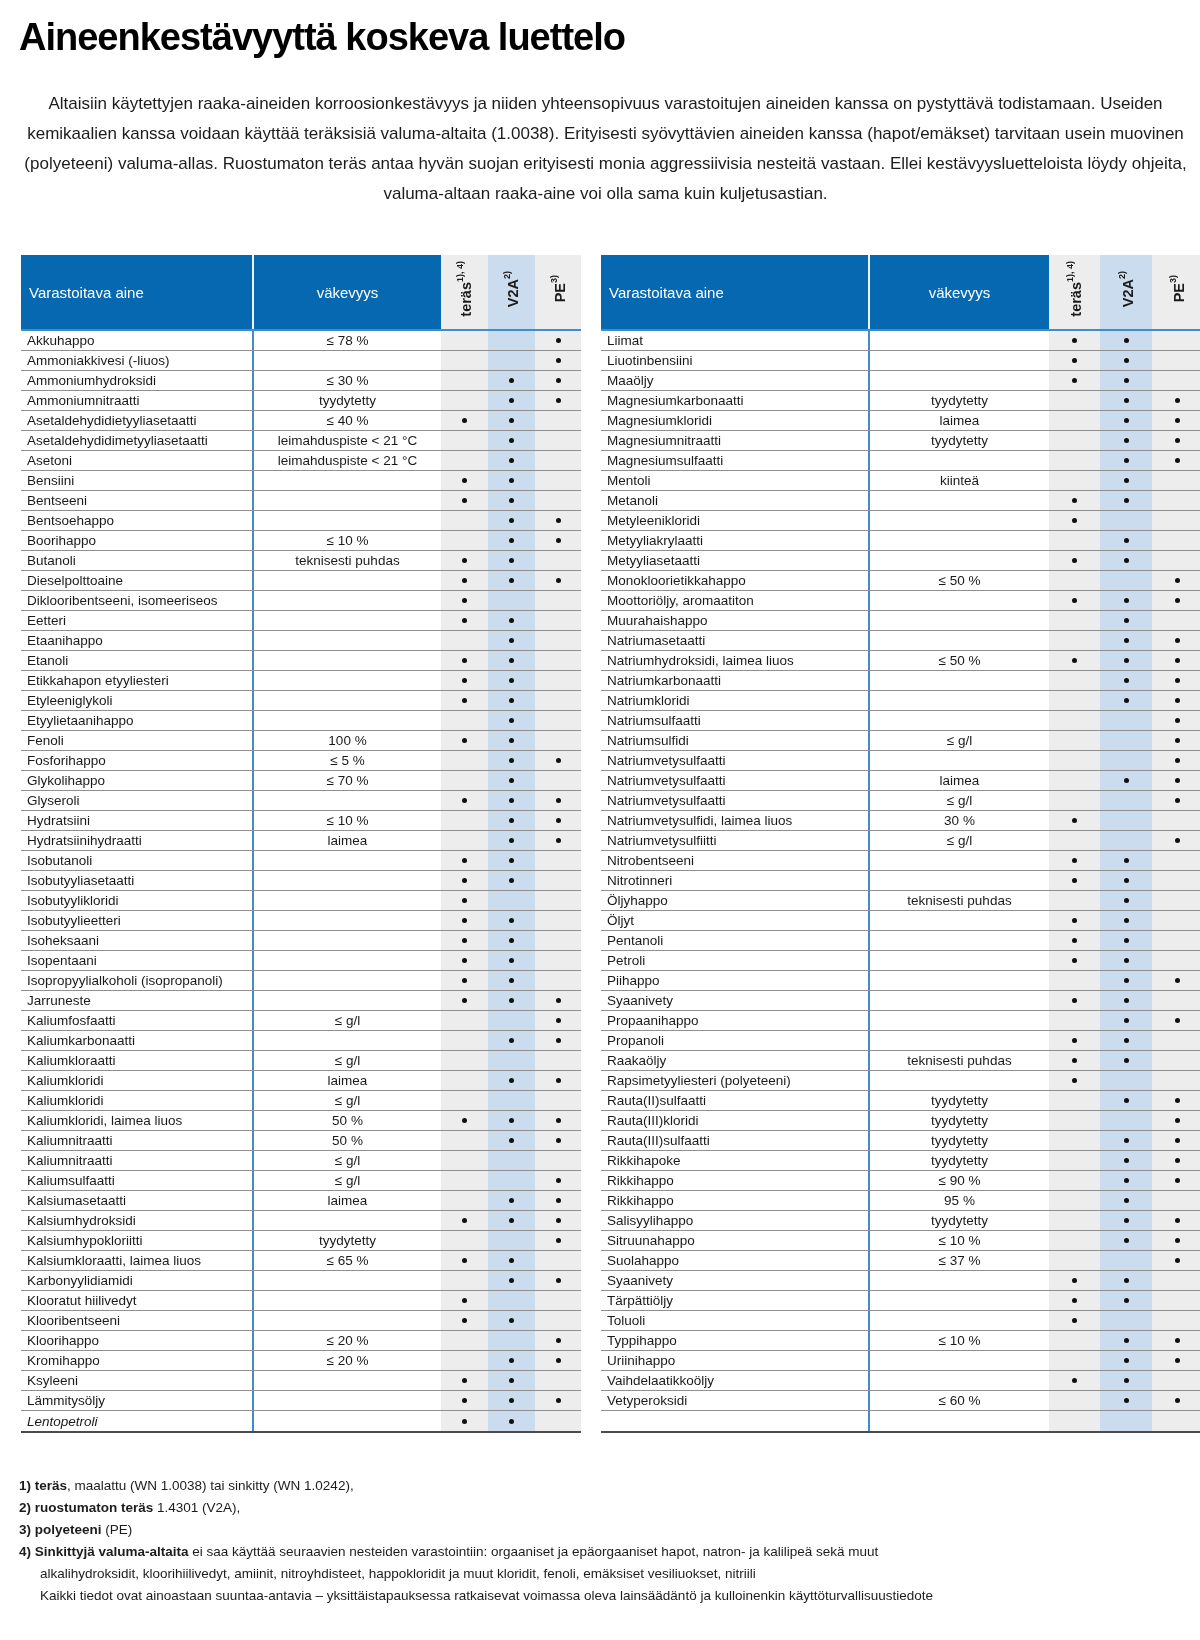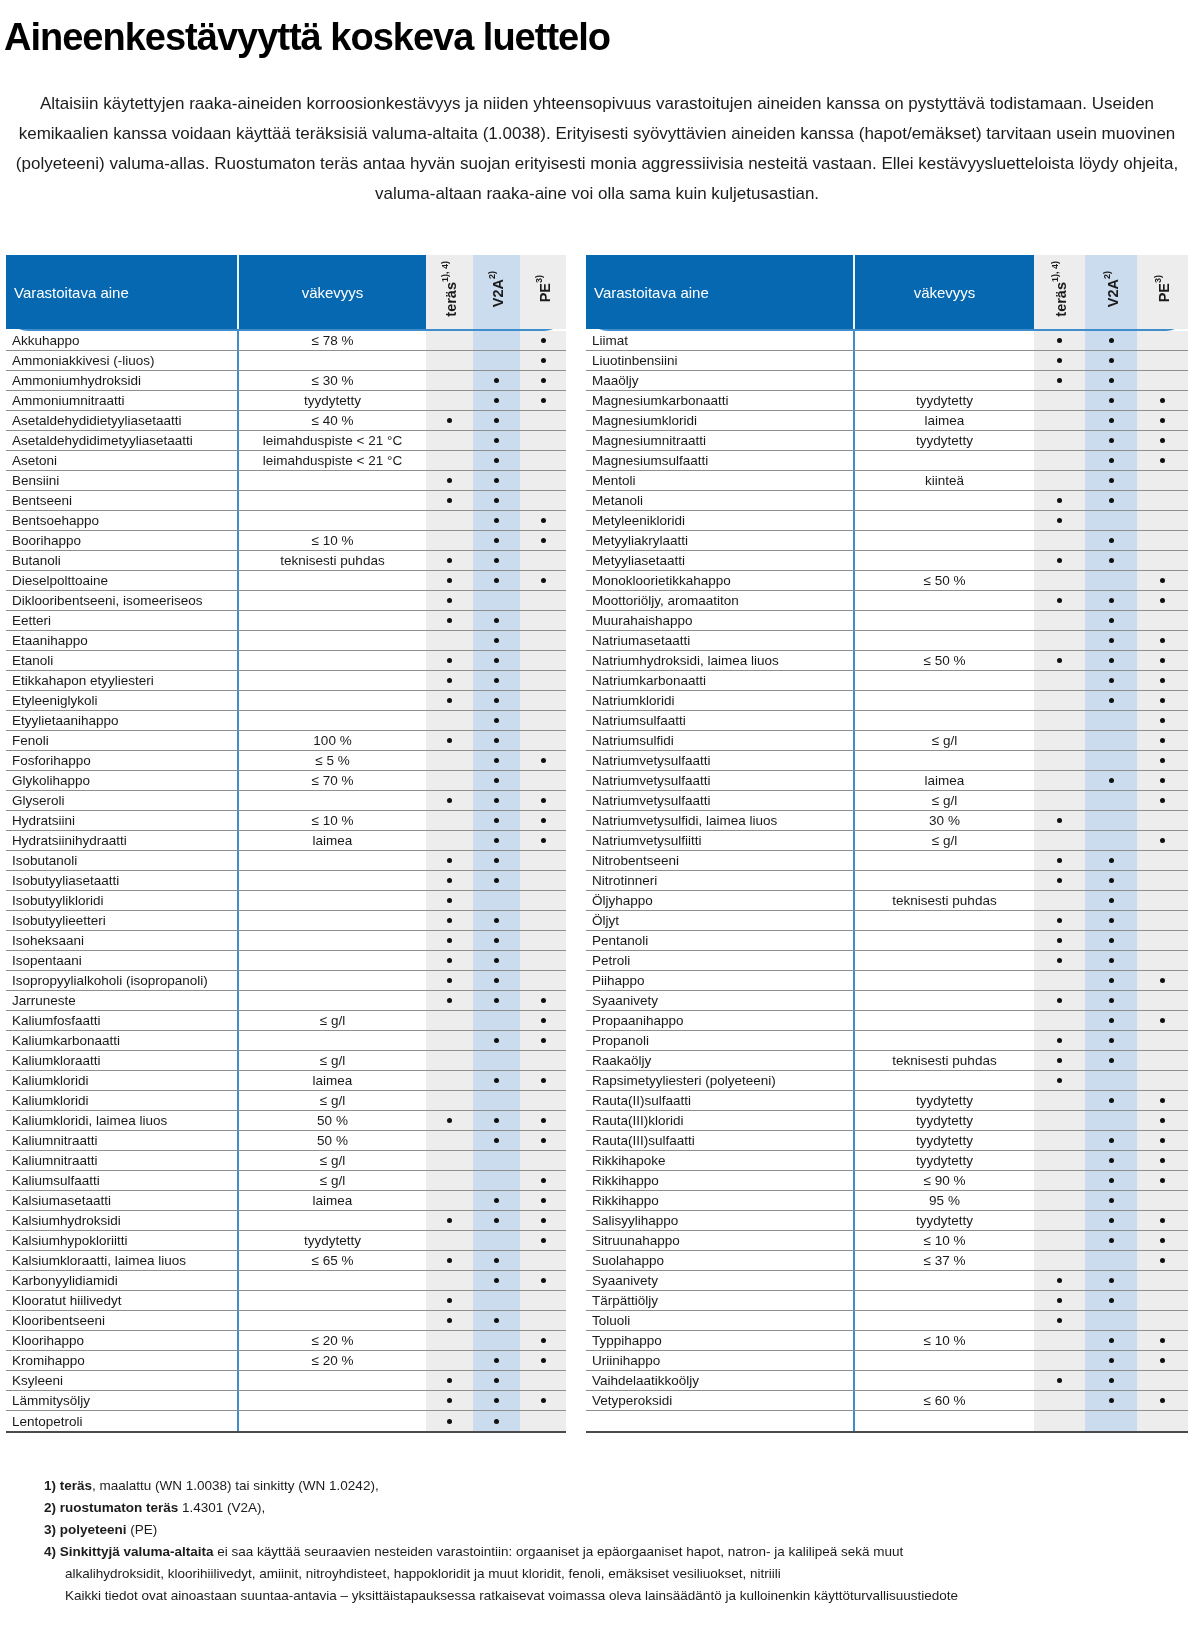--- a/index.html
+++ b/index.html
@@ -4,62 +4,62 @@
 <style>
   * { box-sizing: border-box; margin: 0; padding: 0; }
   html, body { background: #ffffff; }
   body {
     width: 1200px; height: 1640px;
     font-family: "Liberation Sans", sans-serif;
     color: #1a1a1a;
     position: relative;
     overflow: hidden;
   }
-  .page { padding: 16px 8px 0 4px; }
+  .page { padding: 16px 8px 0 19px; }
 
   .page-title {
     font-size: 38px; font-weight: 700; letter-spacing: -1px;
     color: #000; margin-bottom: 30px;
   }
   .intro {
     font-size: 17px; line-height: 30px; max-width: 1186px;
     color: #1c1c1c; margin-bottom: 46px; text-align: center;
   }
 
   .tables { display: grid; grid-template-columns: 560px 602px; gap: 20px; margin-left: 2px; }
 
   .chem-table { border-bottom: 2px solid #4b4b4b; }
   .t-head, .t-row { display: grid; }
   .left  .t-head, .left  .t-row { grid-template-columns: 231px 189px 47px 47px 46px; }
   .right .t-head, .right .t-row { grid-template-columns: 267px 181px 51px 52px 51px; }
 
-  .t-head { height: 76px; border-bottom: 2px solid var(--divider-blue); border-radius: 22px; }
+  .t-head { height: 76px; border-bottom: 2px solid var(--divider-blue); }
   .h-name, .h-conc { background: var(--header-blue); color: #fff; font-size: 15px; display: flex; align-items: center; }
   .h-name { padding-left: 8px; }
   .h-conc { justify-content: center; border-left: 2px solid #eef3f8; }
   .h-mat  { display: flex; align-items: flex-end; justify-content: center; padding-bottom: 6px; }
   .rot {
     writing-mode: vertical-rl; transform: rotate(180deg);
     white-space: nowrap; font-weight: 700; font-size: 14.5px; color: #1a1a1a;
   }
   .rot sup { font-size: 9px; font-weight: 700; }
 
   .t-row { height: 20px; border-bottom: 1px solid #8f8f8f; }
-  .t-row:last-child { border-bottom: none; }
+  .t-row:last-child { border-bottom: none; font-style: italic; }
   .cell { display: flex; align-items: center; }
   .c-name { padding-left: 6px; font-size: 13.5px; white-space: nowrap; overflow: hidden; }
   .c-conc { justify-content: center; font-size: 13.5px; border-left: 2px solid var(--divider-blue); }
   .m1 { background: var(--gray-tint); }
   .m2 { background: var(--v2a-tint); }
   .m3 { background: var(--gray-tint); }
   .c-mat { justify-content: center; }
   .dot { width: 5px; height: 5px; border-radius: 50%; background: var(--dot-color); }
 
   .footnotes { margin-top: 42px; font-size: 13.5px; line-height: 22px; color: #1c1c1c; }
-  .fn-line .fn-b { font-weight: 700; margin-left: 40px; }
+  .fn-line .fn-b { font-weight: 700; }
   .fn-line.indent { padding-left: 21px; }
 </style>
 </head>
 <body>
 
 <div class="page">
 
   <h1 class="page-title">Aineenkestävyyttä koskeva luettelo</h1>
 
   <p class="intro">Altaisiin käytettyjen raaka-aineiden korroosionkestävyys ja niiden yhteensopivuus varastoitujen aineiden kanssa on pystyttävä todistamaan. Useiden kemikaalien kanssa voidaan käyttää teräksisiä valuma-altaita (1.0038). Erityisesti syövyttävien aineiden kanssa (hapot/emäkset) tarvitaan usein muovinen (polyeteeni) valuma-allas. Ruostumaton teräs antaa hyvän suojan erityisesti monia aggressiivisia nesteitä vastaan. Ellei kestävyysluetteloista löydy ohjeita, valuma-altaan raaka-aine voi olla sama kuin kuljetusastian.</p>

